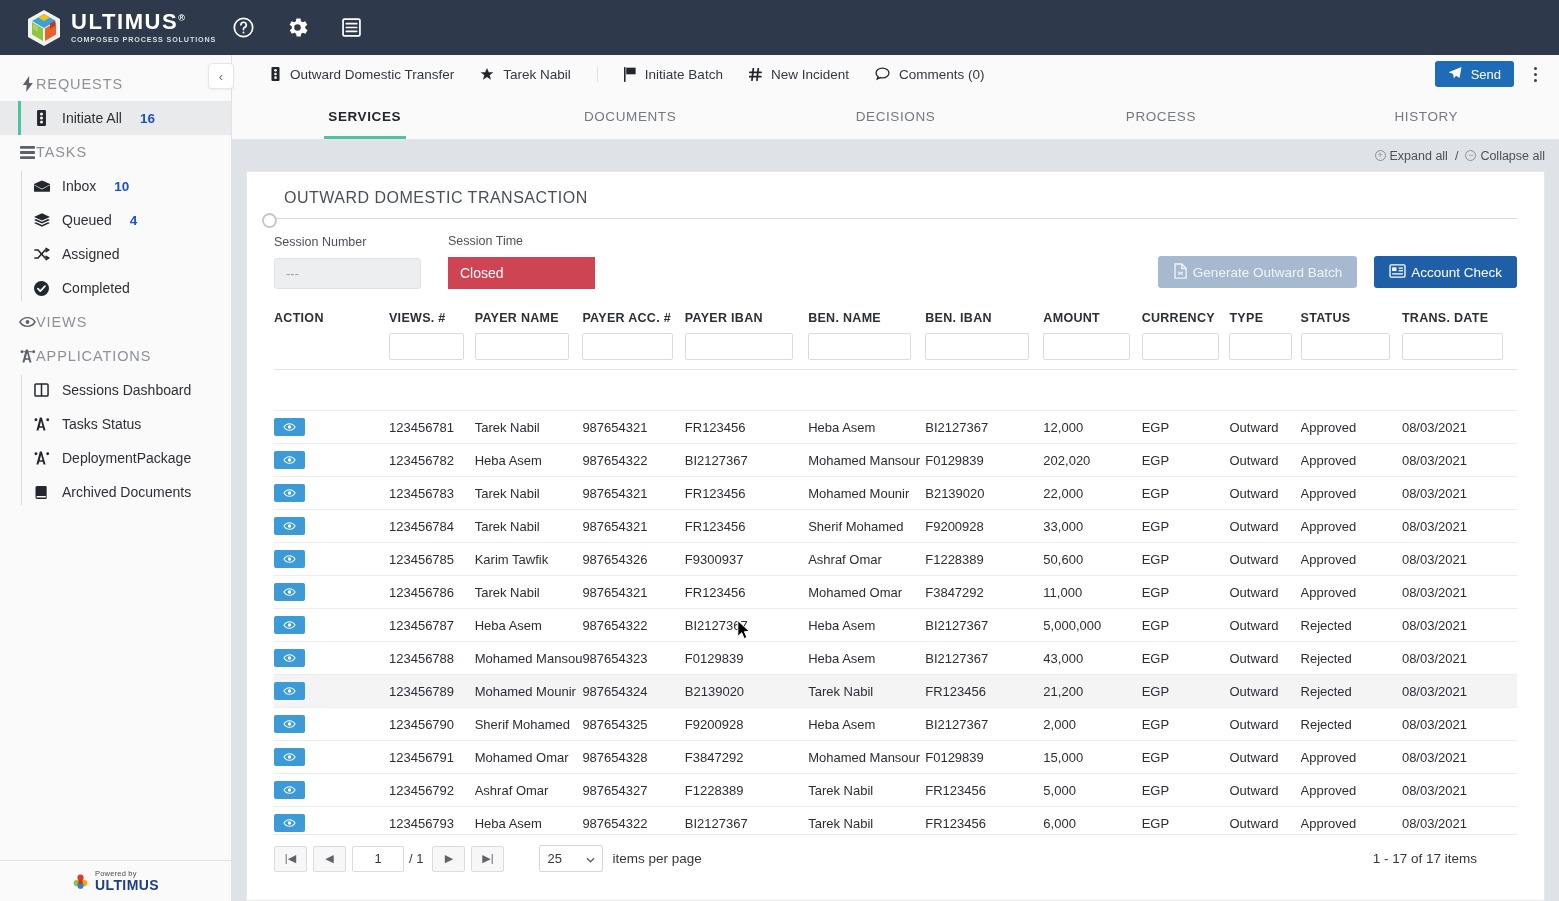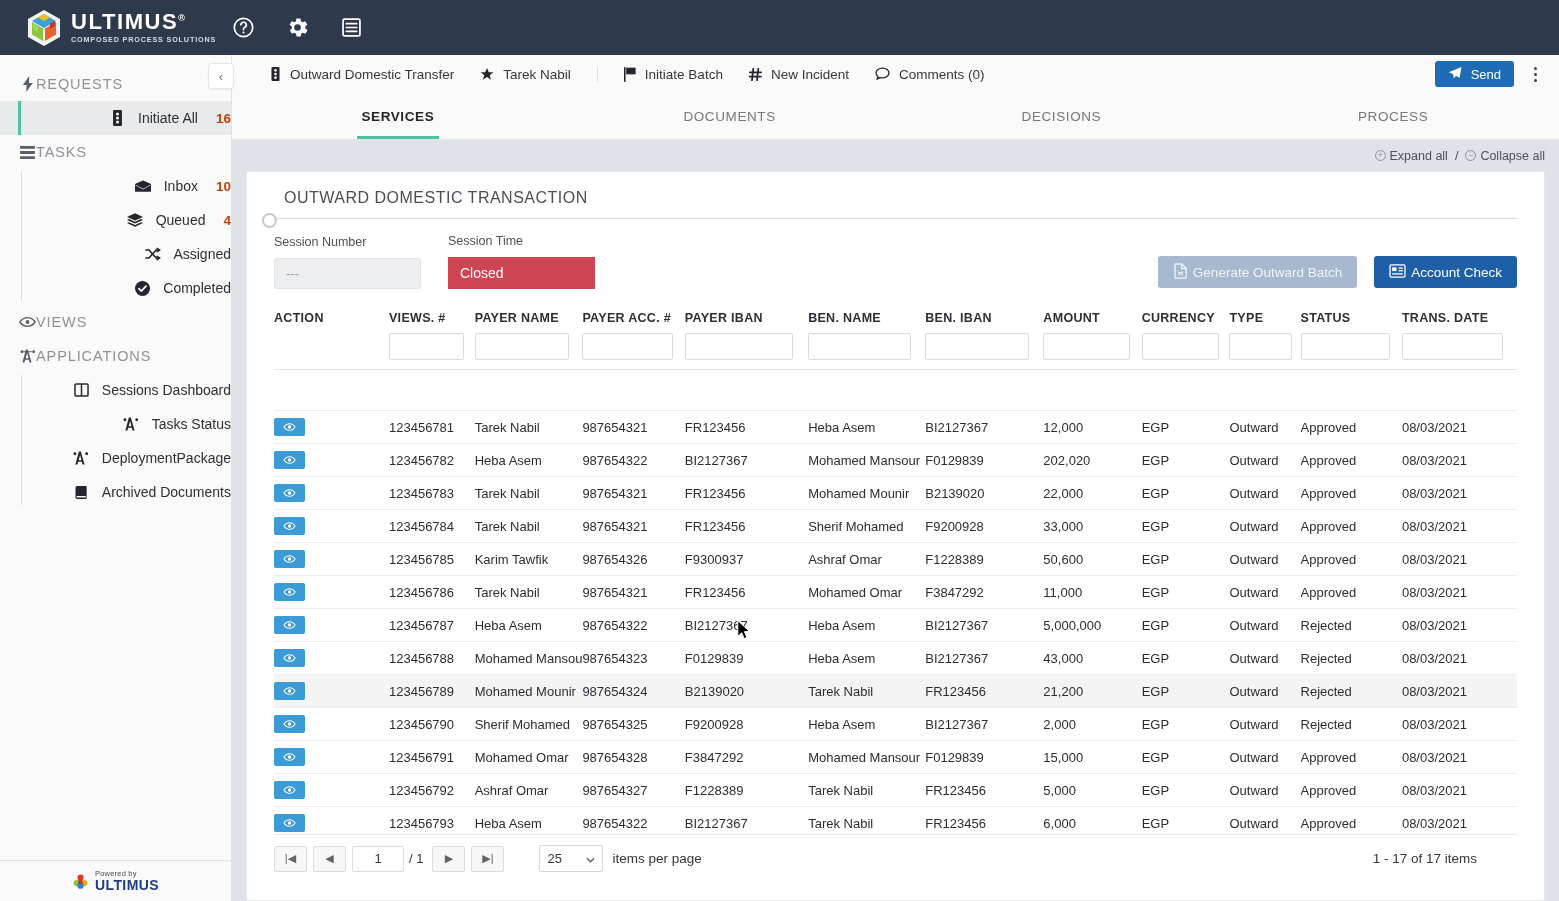--- a/index.html
+++ b/index.html
@@ -46,24 +46,24 @@
     display: flex; flex-direction: column; position: relative;
   }
   .sb-scroll { flex: 1; overflow: hidden; padding-top: 12px; }
   .sb-section {
     display: flex; align-items: center; padding: 9px 0 9px 19px;
     color: #8d9299; font-size: 14.5px; letter-spacing: .9px;
   }
   .sb-section .sicon { width: 17px; display: flex; justify-content: center; color: #5b6068; }
   .sb-item {
     display: flex; align-items: center; gap: 12px; height: 34px; padding-left: 33px;
-    font-size: 14px; color: #2c3036; cursor: pointer; position: relative; justify-content: flex-end;
+    font-size: 14px; color: #2c3036; cursor: pointer; position: relative;
   }
   .sb-item .iwrap { width: 17px; display: flex; justify-content: center; color: #23272d; }
-  .sb-item .count { color: #c2410c; font-size: 13.5px; font-weight: bold; margin-left: 6px; }
+  .sb-item .count { color: #1d4ed8; font-size: 13.5px; font-weight: bold; margin-left: 6px; }
   .sb-item.active { background: #e9eaec; }
   .sb-item.active::before {
     content: ""; position: absolute; left: 18px; top: 0; bottom: 0; width: 3px; background: #4fc3a1;
   }
   .sb-group { position: relative; }
   .sb-group::before {
     content: ""; position: absolute; left: 21px; top: 2px; bottom: 4px; width: 1px; background: #d9dade;
   }
   .sb-footer {
     height: 41px; border-top: 1px solid #e2e2e2; background: #fafafa;
@@ -513,20 +513,23 @@
             <span>SERVICES</span>
           </div>
         <div class="tab">
             <span>DOCUMENTS</span>
           </div>
         <div class="tab">
             <span>DECISIONS</span>
           </div>
         <div class="tab">
             <span>PROCESS</span>
+          </div>
+        <div class="tab">
+            <span>HISTORY</span>
           </div>
       </div>
 
       <div class="expandbar">
         <span class="lnk">
           <span class="ring">+</span>
           <span>Expand all</span>
         </span>
         <span class="slash">/</span>
         <span class="lnk">

